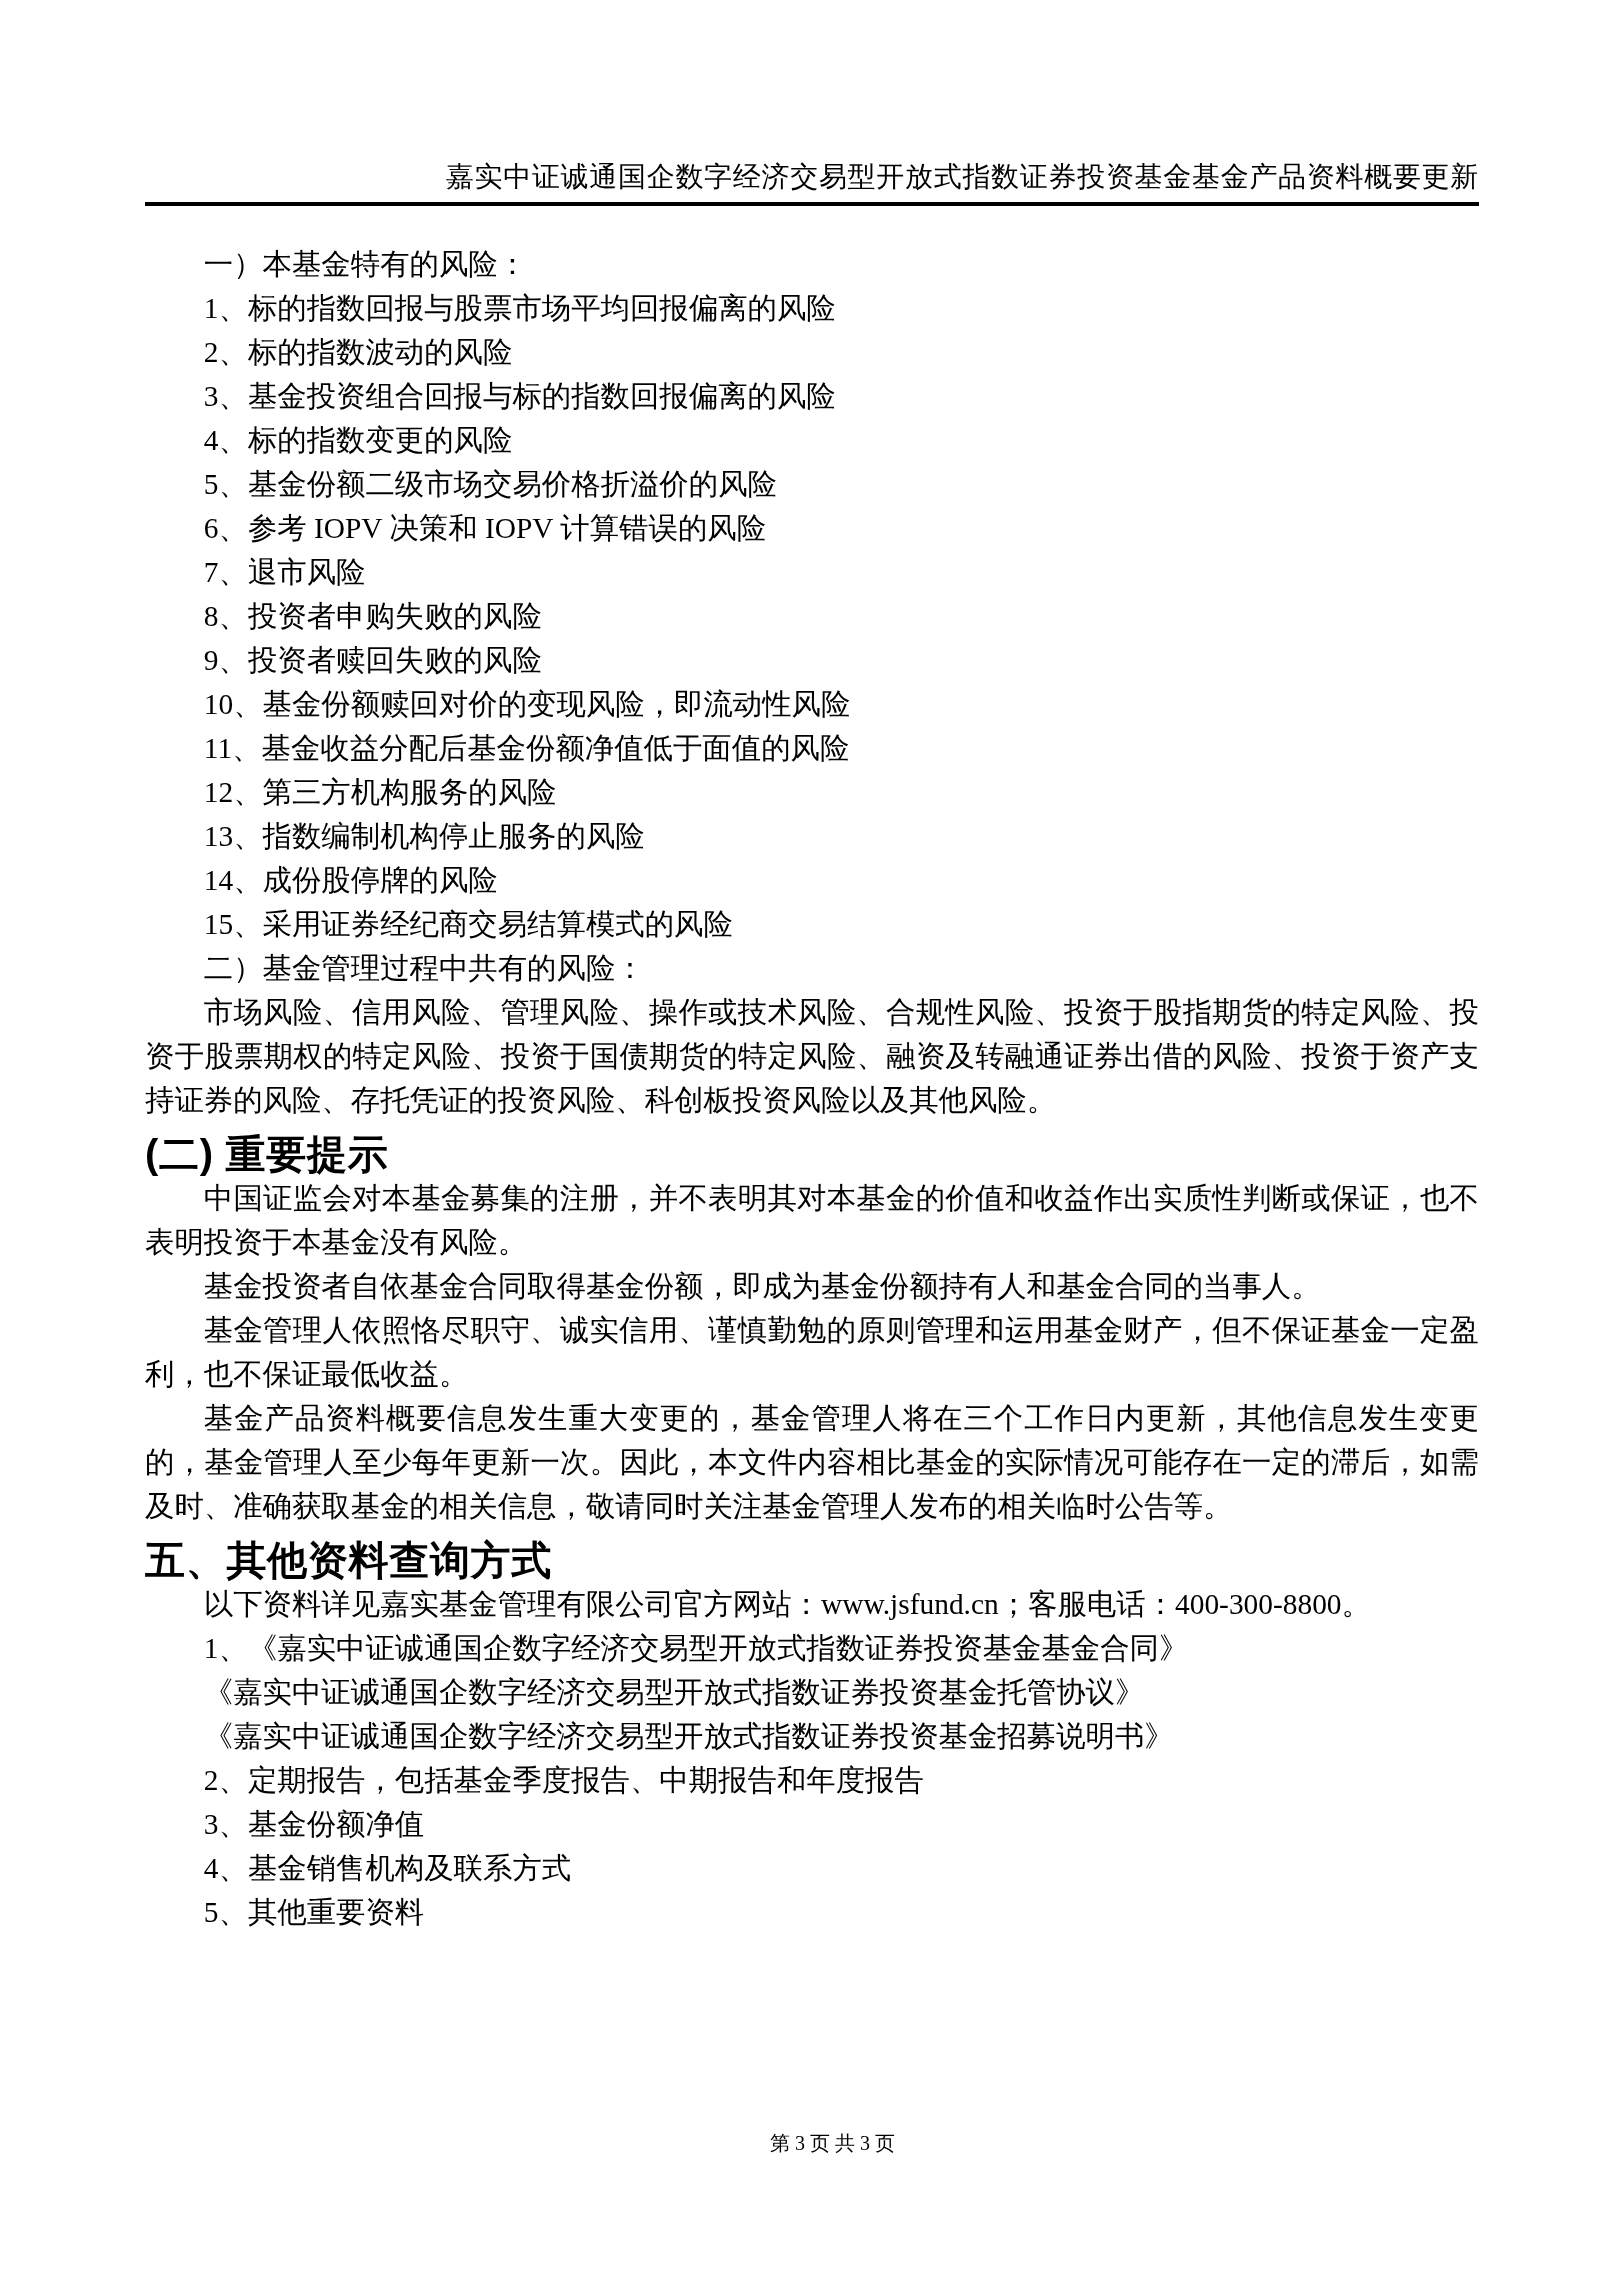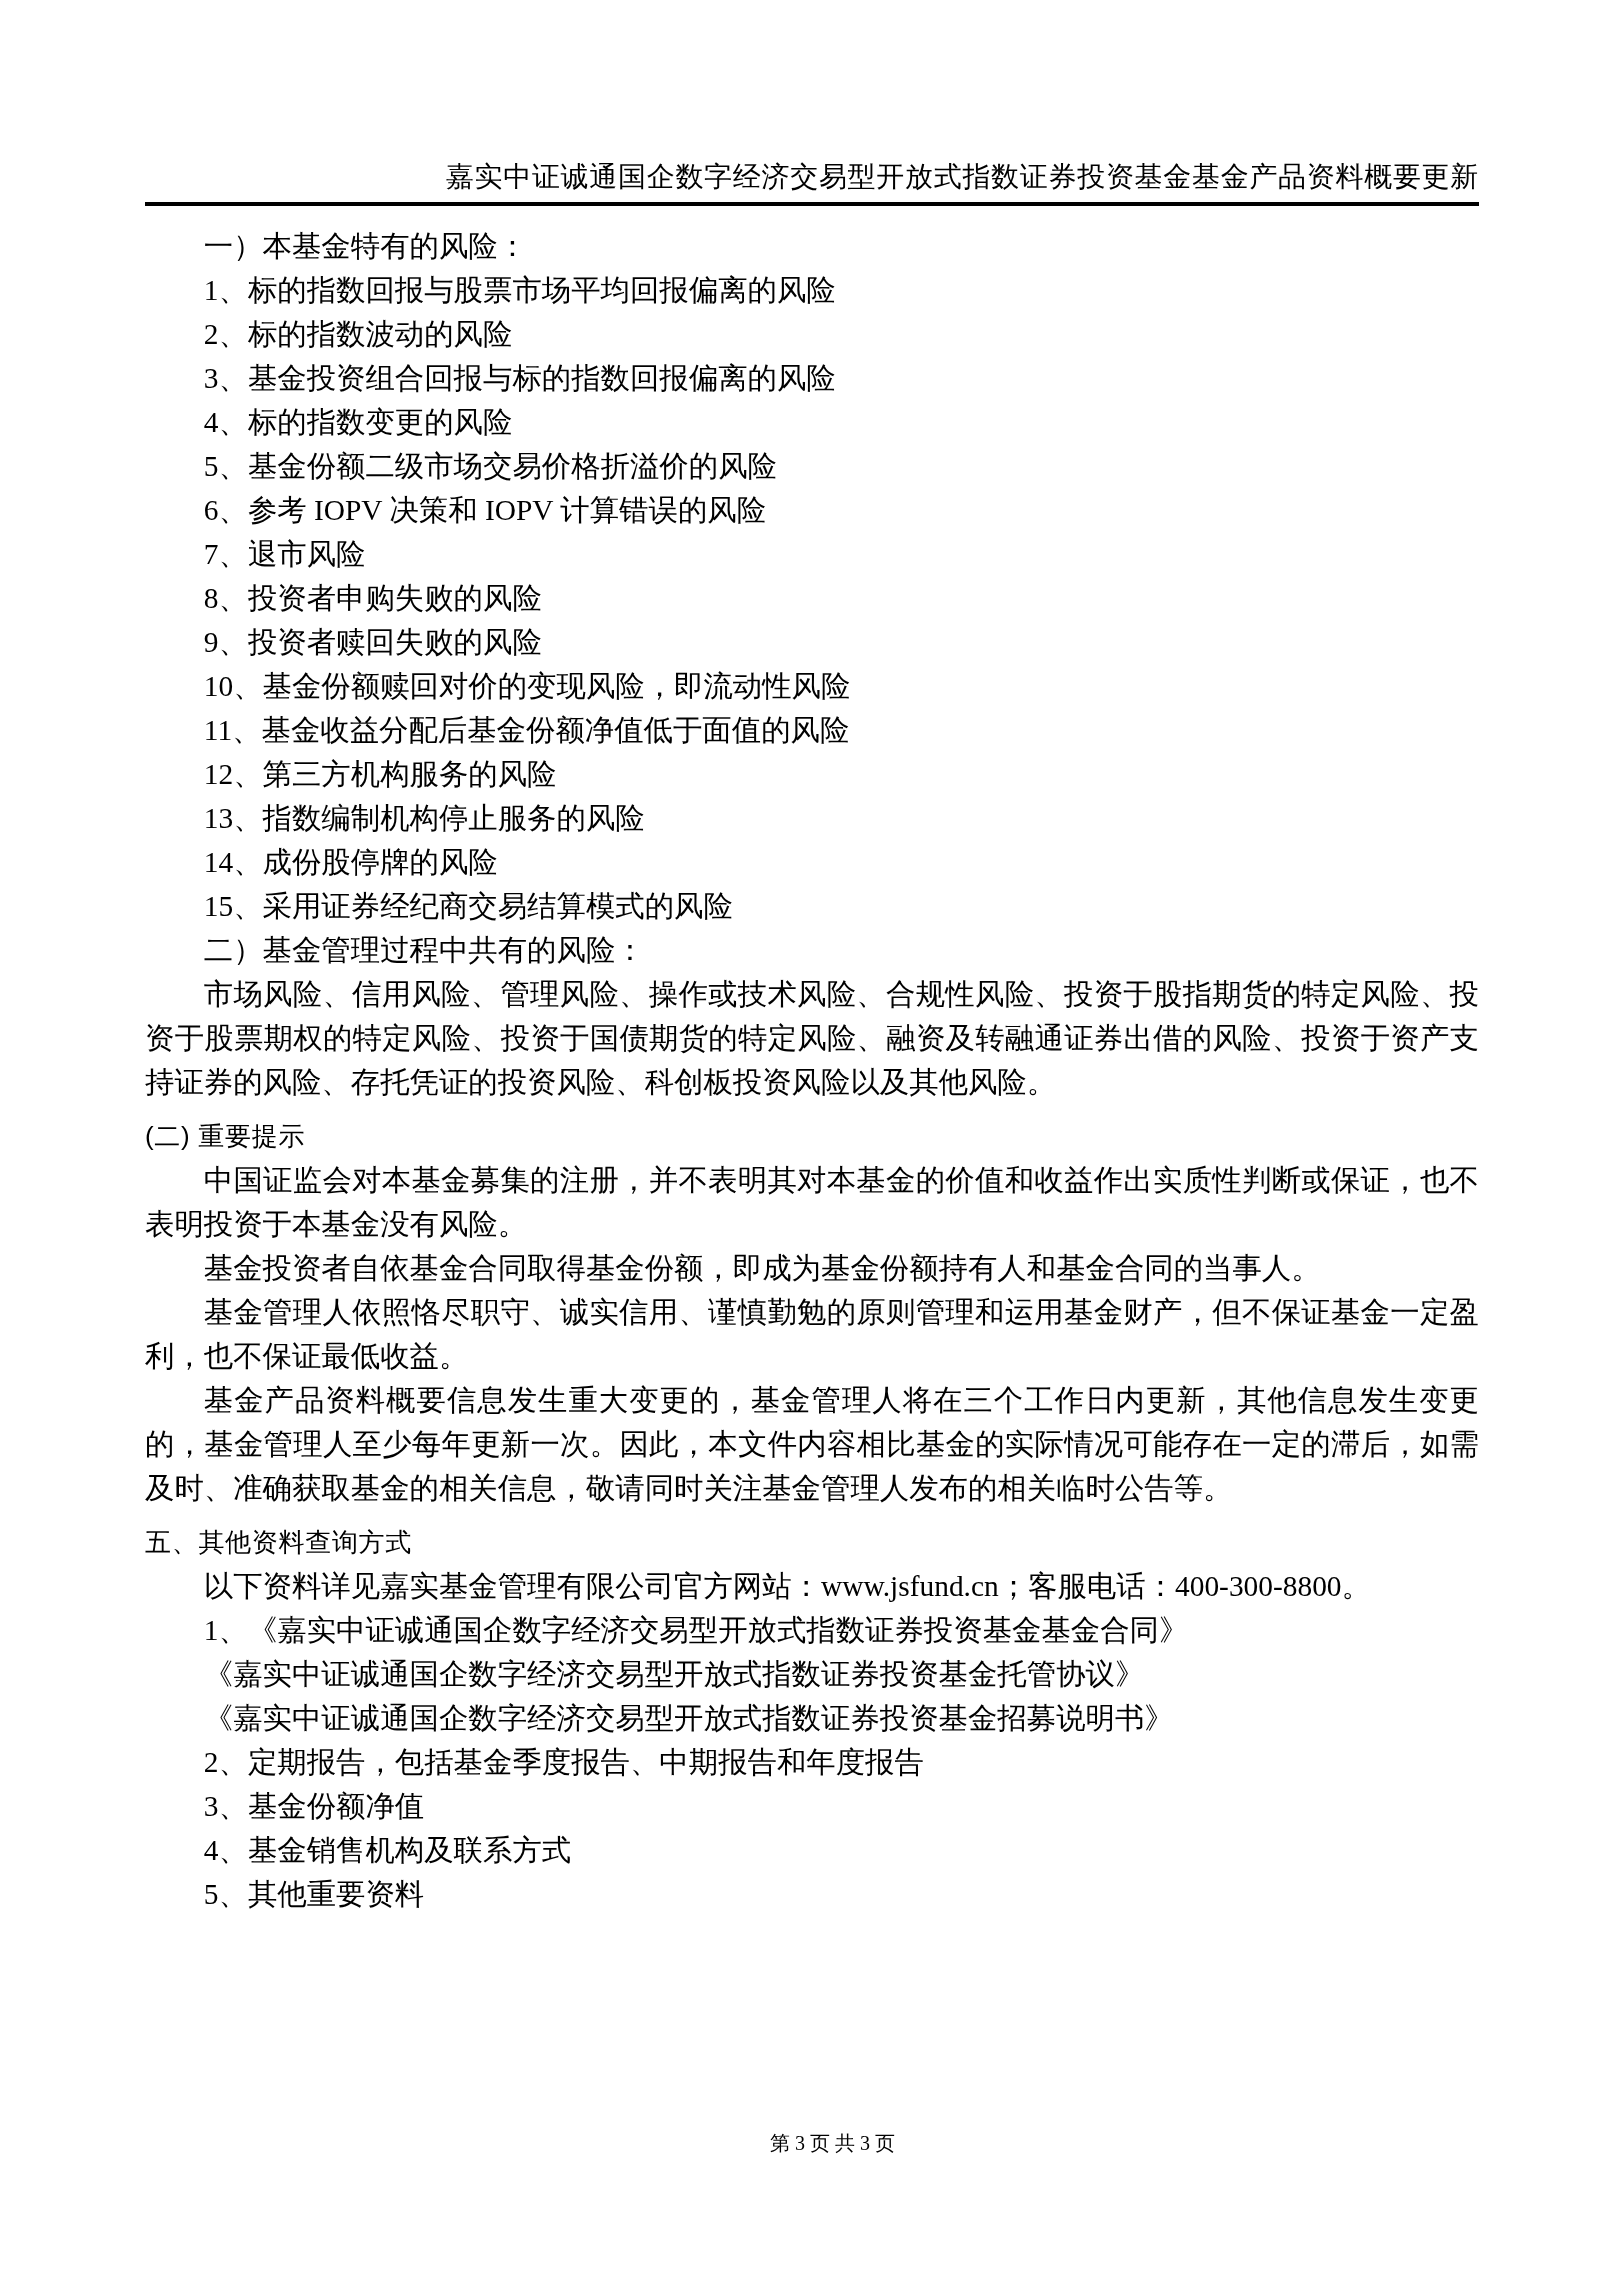--- a/index.html
+++ b/index.html
@@ -21,33 +21,33 @@
   .header {
     padding-top: 116px;
     padding-bottom: 9.2px;
     border-bottom: 4.6px solid #000000;
     text-align: right;
     font-size: 28px;
     line-height: 1.15;
     letter-spacing: 0.7px;
     margin-top: 45px;
   }
-  .body { margin-top: 18px; }
+  .body { margin-top: 36px; }
   .line, .para {
     margin: 0;
     font-size: 29.4px;
     line-height: 44px;
     text-indent: 2em;
   }
   .para { text-align: justify; }
   .heading {
     margin: 9.8px 0 0 0;
     font-family: "Liberation Sans", "DejaVu Sans", sans-serif;
-    font-weight: normal;
-    font-size: 26px;
+    font-weight: bold;
+    font-size: 40px;
     line-height: 44px;
     letter-spacing: 0.7px;
   }
   .footer {
     position: absolute;
     left: 0;
     top: 2127px;
     width: 100%;
     text-align: center;
     font-size: 20px;

